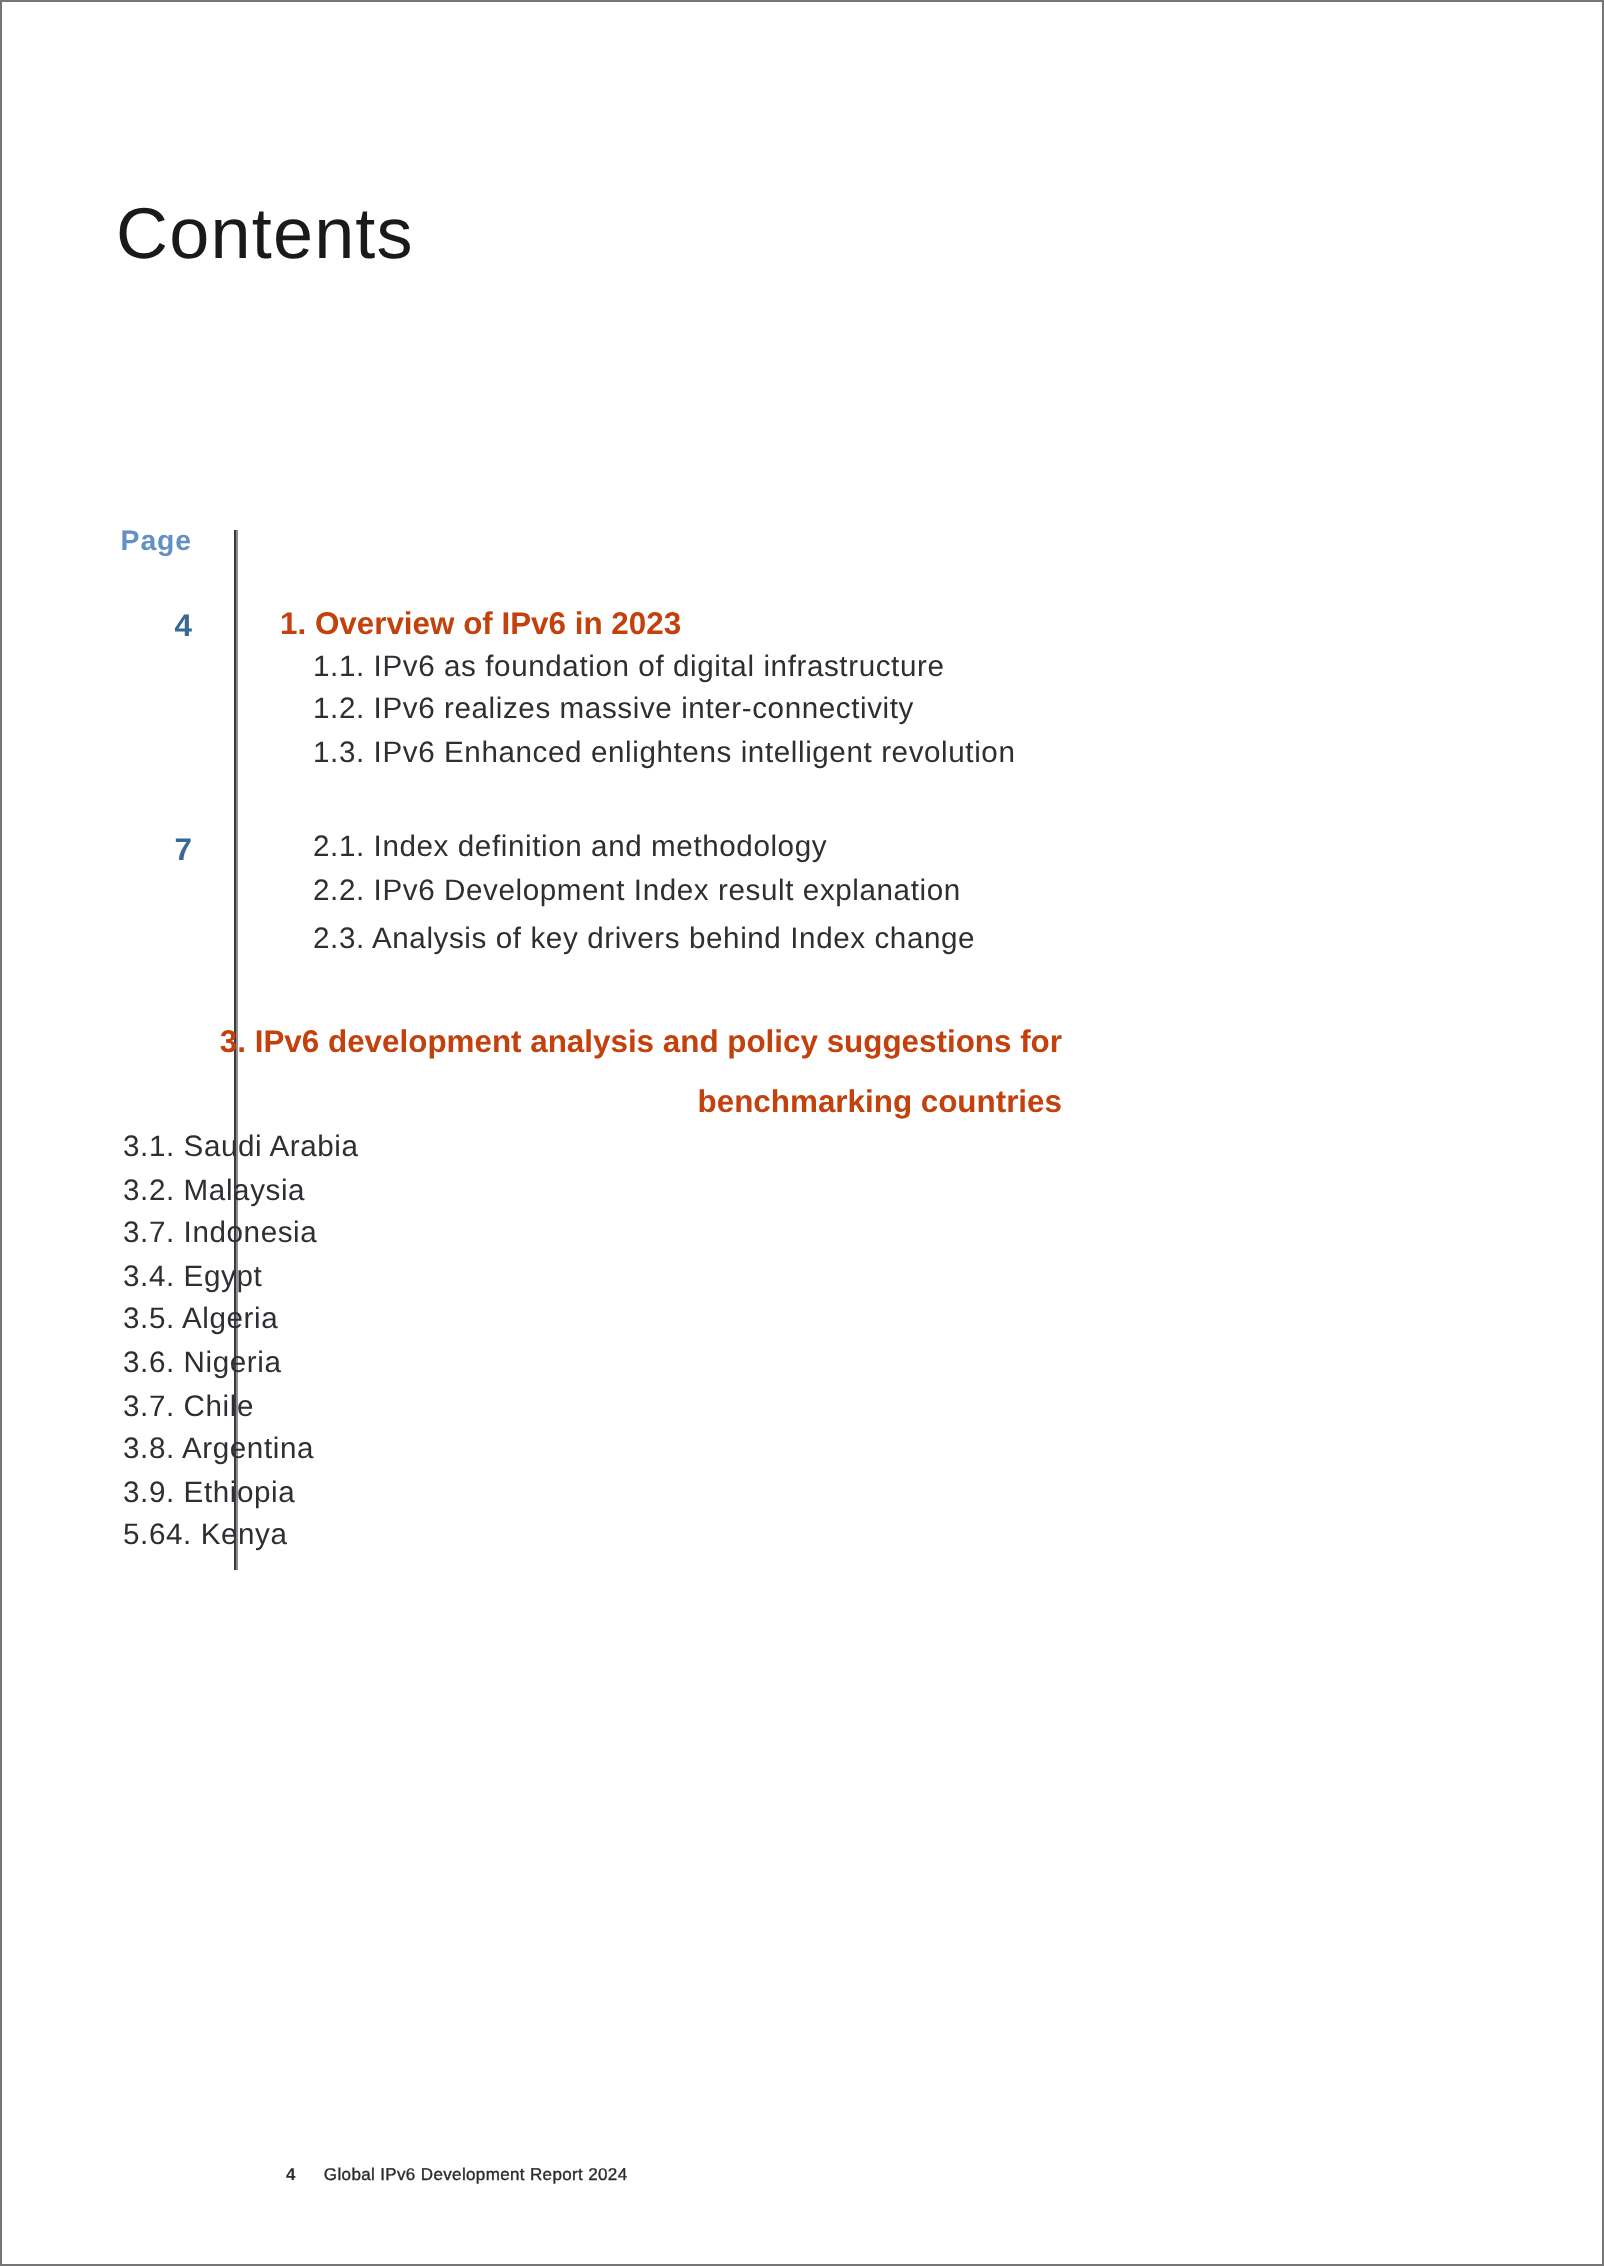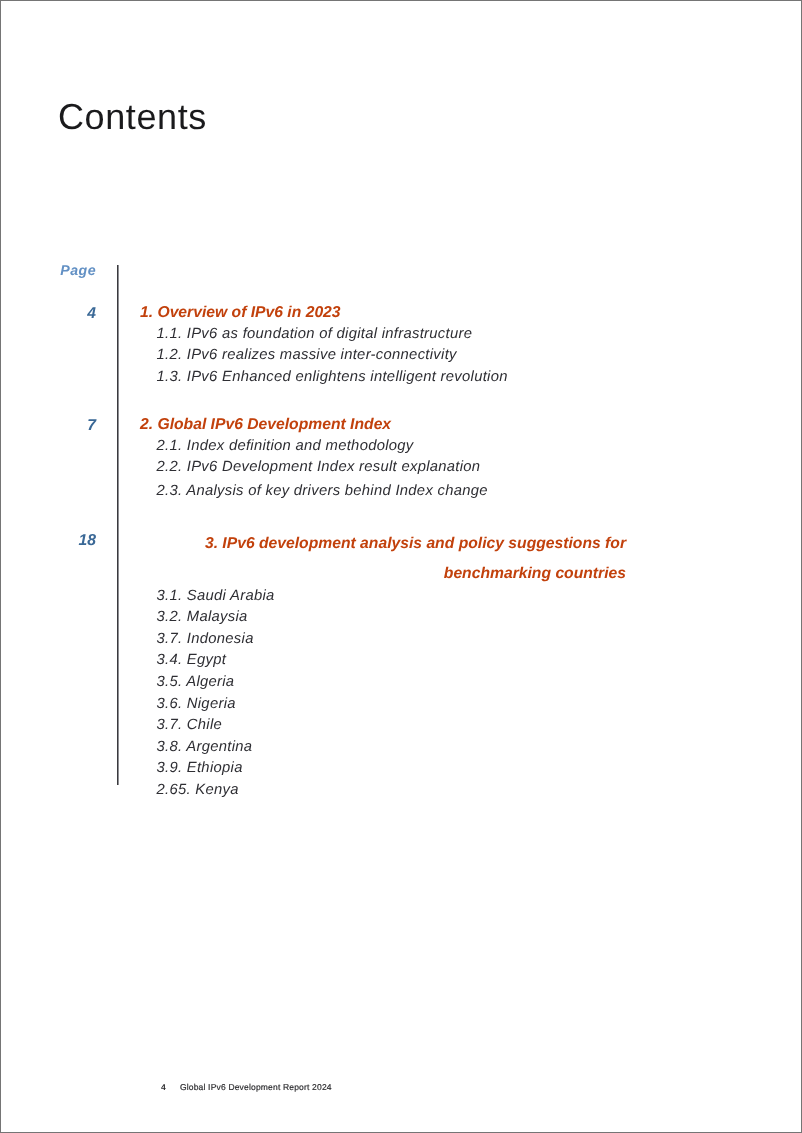--- a/index.html
+++ b/index.html
@@ -37,21 +37,20 @@
     line-height: 1;
     white-space: nowrap;
   }
 
   
   .toc {
     position: absolute;
     left: 0;
     top: 259px;
     width: 636px;
-    font-style: italic;
   }
   .divider {
     position: absolute;
     left: 116px;
     top: 264px;
     width: 1px;
     height: 520px;
     background: #3a3a3e;
   }
   .divider-soft {
@@ -123,21 +122,21 @@
     line-height: 21.55px;
     padding-left: 16.5px;
     white-space: nowrap;
   }
   .ch-sub.gap { margin-top: 2.5px; }
   .ch-head.wrap + .ch-sub { margin-top: -3px; }
 
   
   .footer {
     position: absolute;
-    left: 160px;
+    left: 142px;
     top: 1081px;
     font-size: 8.5px;
     letter-spacing: 0.18px;
     color: #2b2b2e;
     white-space: nowrap;
   }
   .footer .fpn {
     font-weight: 700;
     margin-right: 14px;
   }
@@ -172,43 +171,39 @@
         <div class="ch-sub">1.2. IPv6 realizes massive inter-connectivity</div>
         <div class="ch-sub">1.3. IPv6 Enhanced enlightens intelligent revolution</div>
       </div>
     </div>
 
     <div class="row sec">
       <div class="pagecol">
         <a class="pagenum" style="color: rgb(58, 104, 150);">7</a>
       </div>
       <div class="chapcol">
-        <div class="ch-head">2. Global IPv6 Development Index</div>
         <div class="ch-sub">2.1. Index definition and methodology</div>
         <div class="ch-sub">2.2. IPv6 Development Index result explanation</div>
         <div class="ch-sub gap">2.3. Analysis of key drivers behind Index change</div>
       </div>
     </div>
 
     <div class="row sec s3">
-      <div class="pagecol">
-        <a class="pagenum" style="color: rgb(58, 104, 150);">18</a>
-      </div>
       <div class="chapcol">
         <div class="ch-head wrap">3. IPv6 development analysis and policy suggestions for benchmarking countries</div>
         <div class="ch-sub">3.1. Saudi Arabia</div>
         <div class="ch-sub">3.2. Malaysia</div>
         <div class="ch-sub">3.7. Indonesia</div>
         <div class="ch-sub">3.4. Egypt</div>
         <div class="ch-sub">3.5. Algeria</div>
         <div class="ch-sub">3.6. Nigeria</div>
         <div class="ch-sub">3.7. Chile</div>
         <div class="ch-sub">3.8. Argentina</div>
         <div class="ch-sub">3.9. Ethiopia</div>
-        <div class="ch-sub">2.65. Kenya</div>
+        <div class="ch-sub">5.64. Kenya</div>
       </div>
     </div>
 
   </div>
 
   <div class="footer" style="color: rgb(43, 43, 46);">
     <span class="fpn">4</span><span class="ftitle">Global IPv6 Development Report 2024</span>
   </div>
 
 </div>

